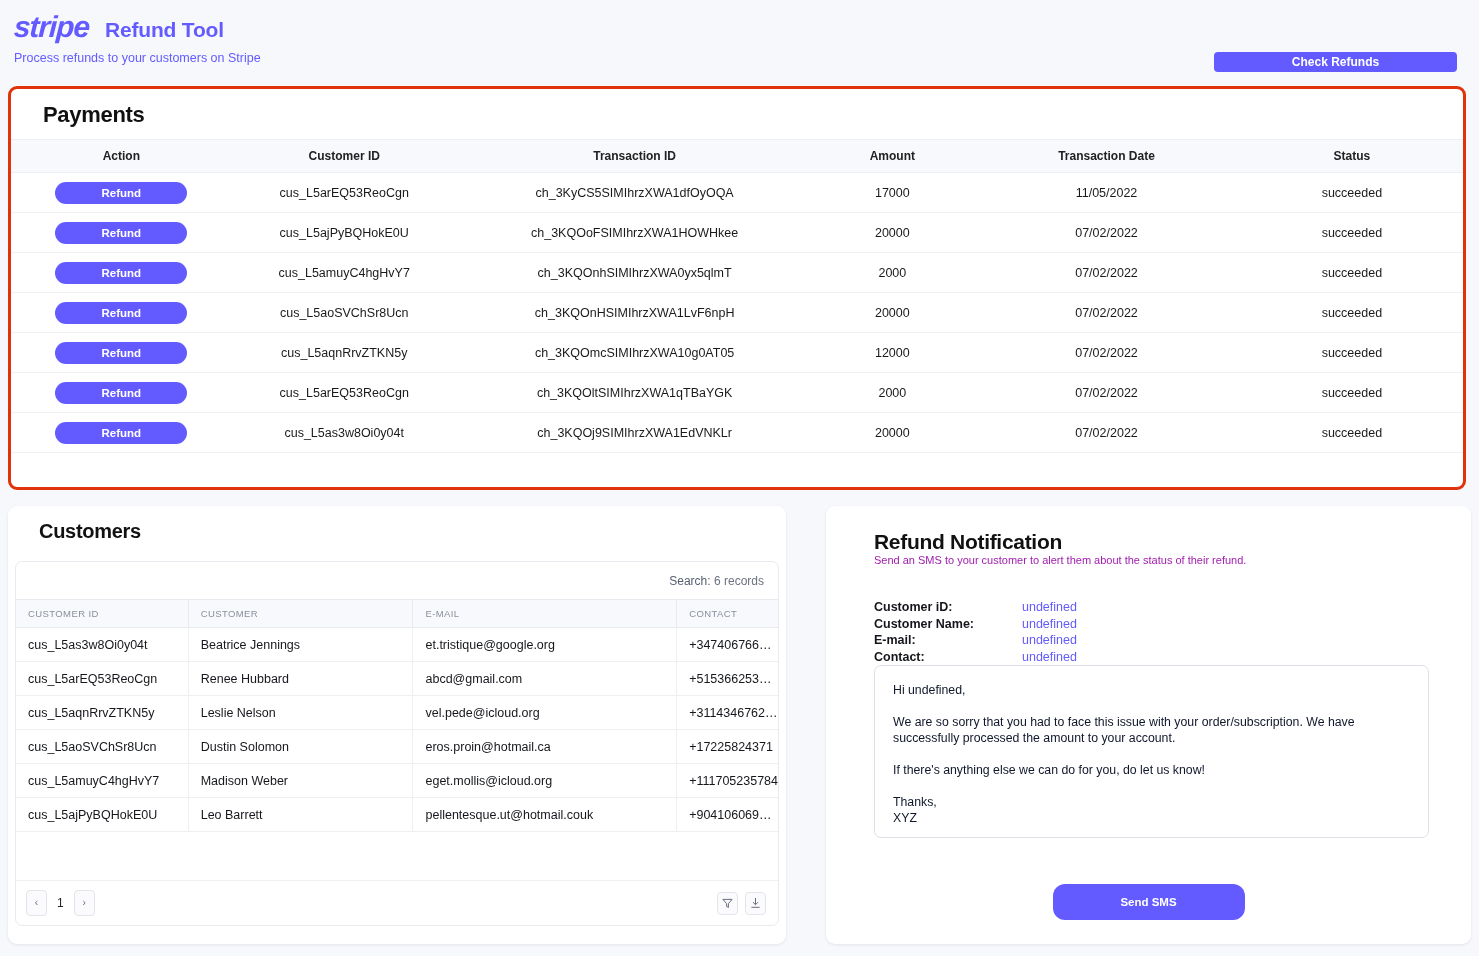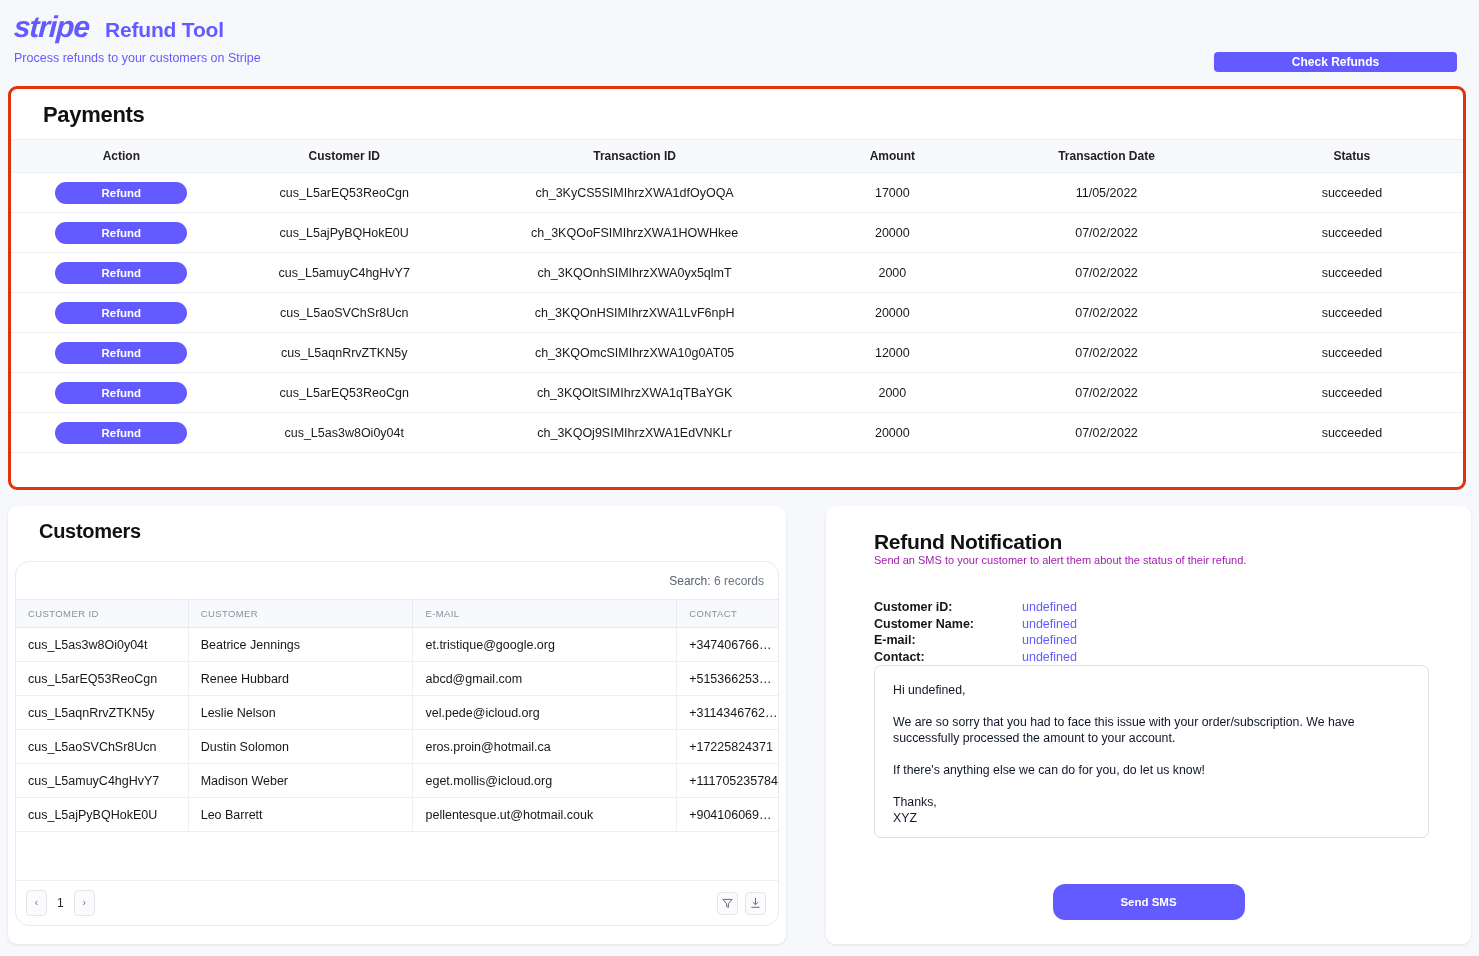--- a/index.html
+++ b/index.html
@@ -102,21 +102,21 @@
     padding: 14px 0 0 0;
     position: relative;
   }
   .customers-title {
     font-size: 20px; font-weight: bold; color: #111;
     padding-left: 31px; letter-spacing: -0.3px;
   }
   .dt-wrap {
     margin: 18px 7px 0 7px;
     border: 1px solid #e9eaef;
-    border-radius: 14px;
+    border-radius: 7px;
     height: 365px;
     display: flex; flex-direction: column;
     overflow: hidden;
     background: #fff;
   }
   .dt-search {
     text-align: right; font-size: 12px; color: #57606f;
     padding: 12px 14px 11px 0;
   }
   .dt-search .records { color: #6b7280; }

